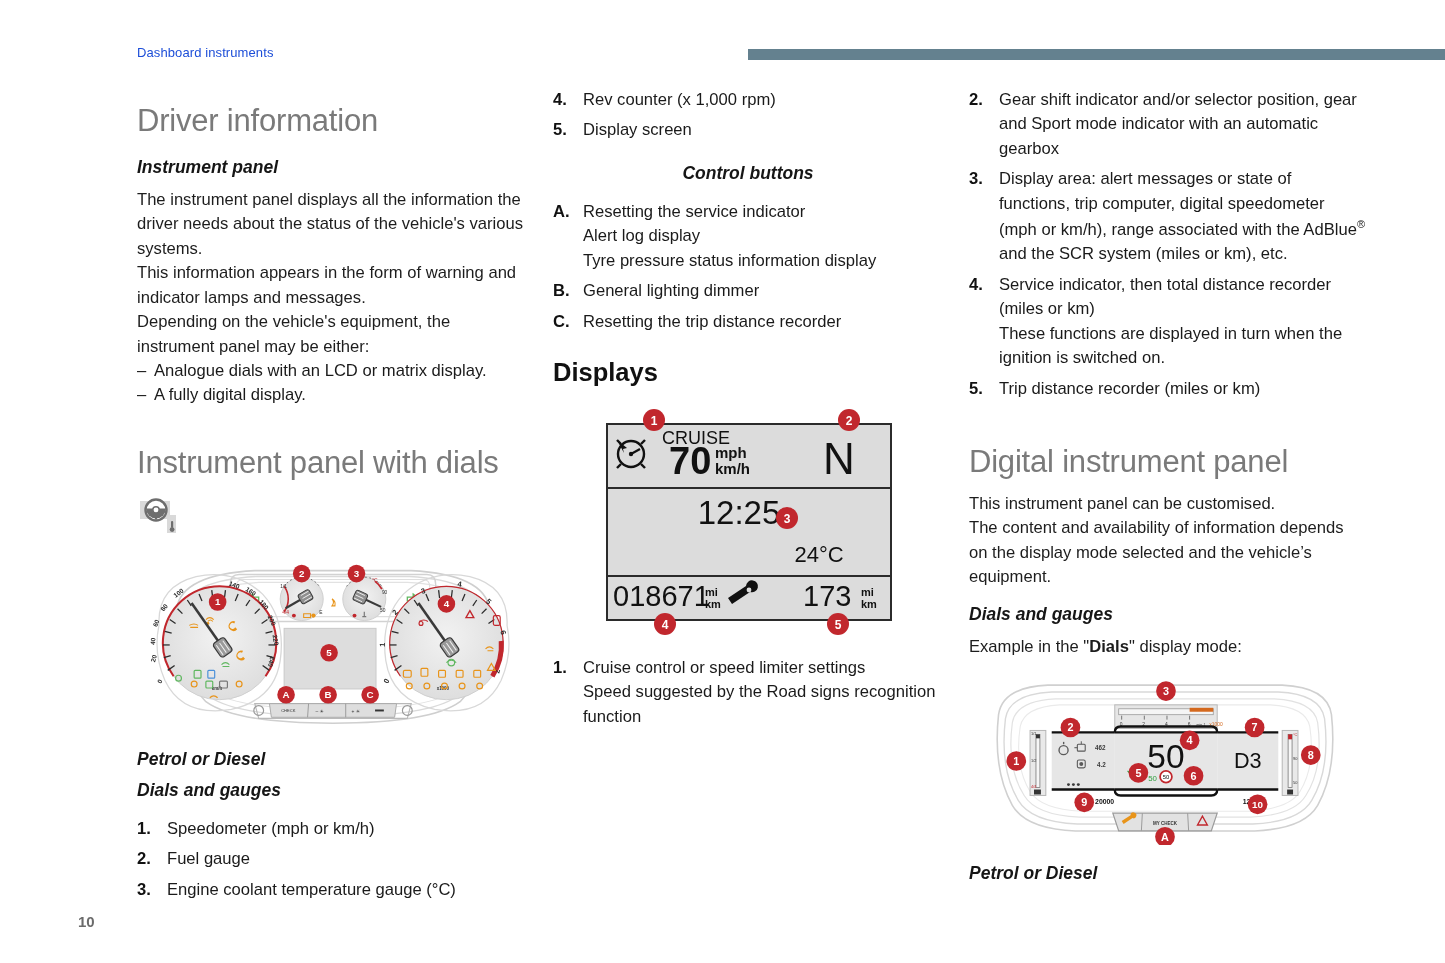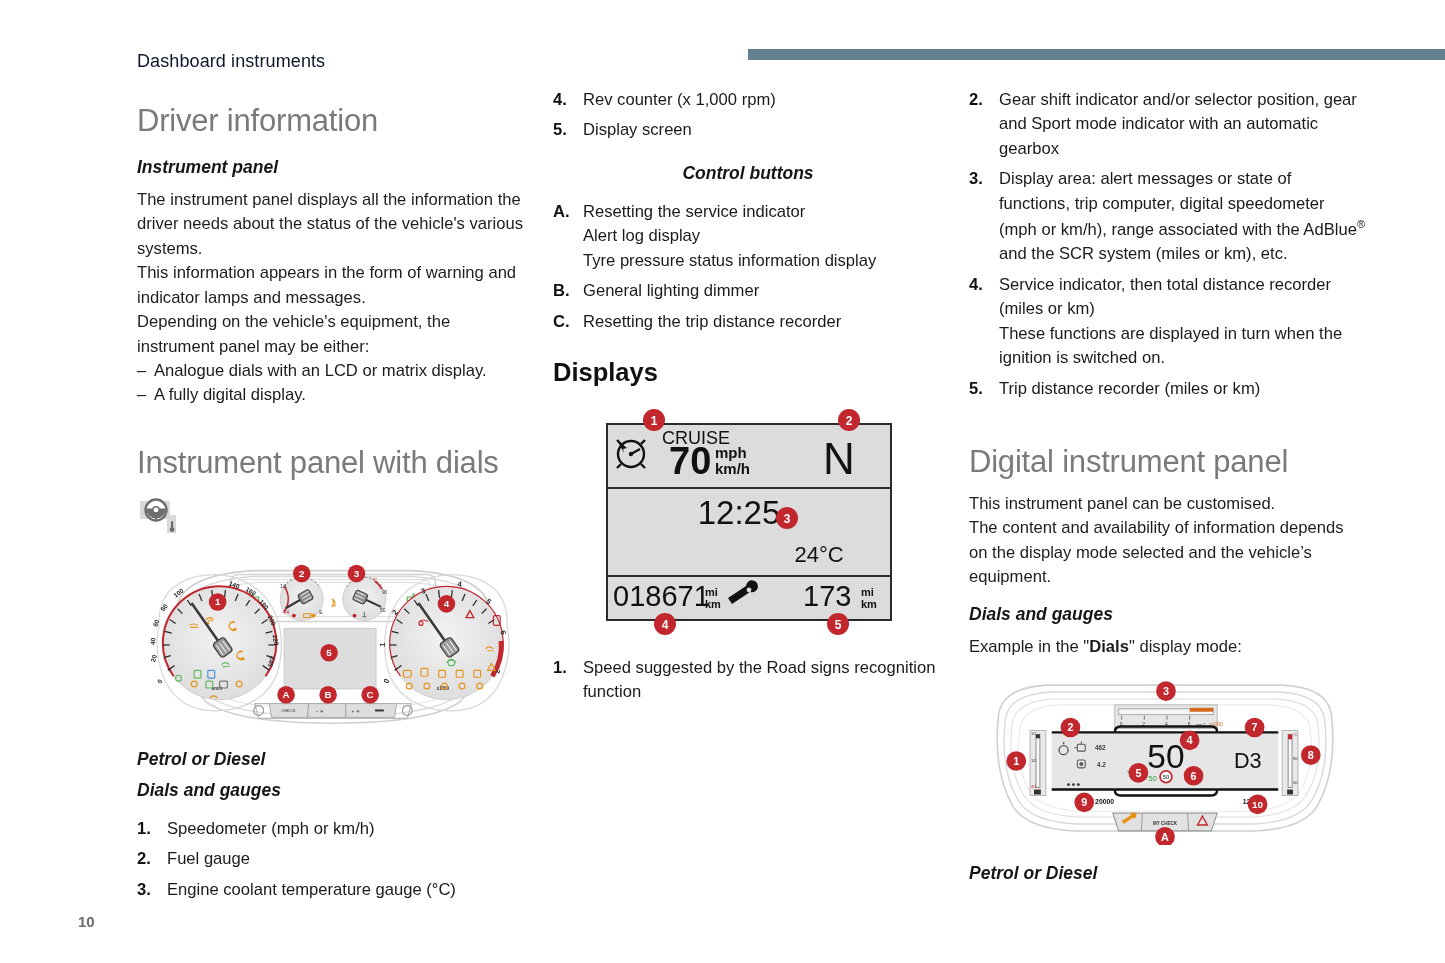--- a/index.html
+++ b/index.html
@@ -8,22 +8,22 @@
     width: 1445px; height: 963px;
     background: #ffffff;
     font-family: "Liberation Sans", sans-serif;
     color: #1a1a1a;
     position: relative;
     overflow: hidden;
   }
 
   
   .running-head {
-    position: absolute; left: 137px; top: 51px;
-    font-size: 18px; color: #0f172a; letter-spacing: .1px;
+    position: absolute; left: 137px; top: 45px;
+    font-size: 13px; color: #1d4ed8; letter-spacing: .1px;
   }
   .header-rule {
     position: absolute; left: 748px; top: 49px;
     width: 697px; height: 11px;
     background: #64818f;
   }
 
   
   .folio {
     position: absolute; left: 78px; bottom: 33px;
@@ -448,20 +448,21 @@
         <circle cx="247" cy="218" r="11" fill="#c1272d"></circle>
           <text x="247" y="222.5" font-size="12" fill="#fff">5</text>
       </g>
     </svg>
   </div>
 
   <ol class="nlist" style="margin-top:14px;">
     <li>
       <span class="marker">1.</span>
       <span class="txt">
+        <span class="cont">Cruise control or speed limiter settings</span>
         <span class="cont">Speed suggested by the Road signs recognition function</span>
       </span>
     </li>
   </ol>
 </div>
 
 <div class="col" id="col3">
 
   <ol class="nlist">
     <li>

